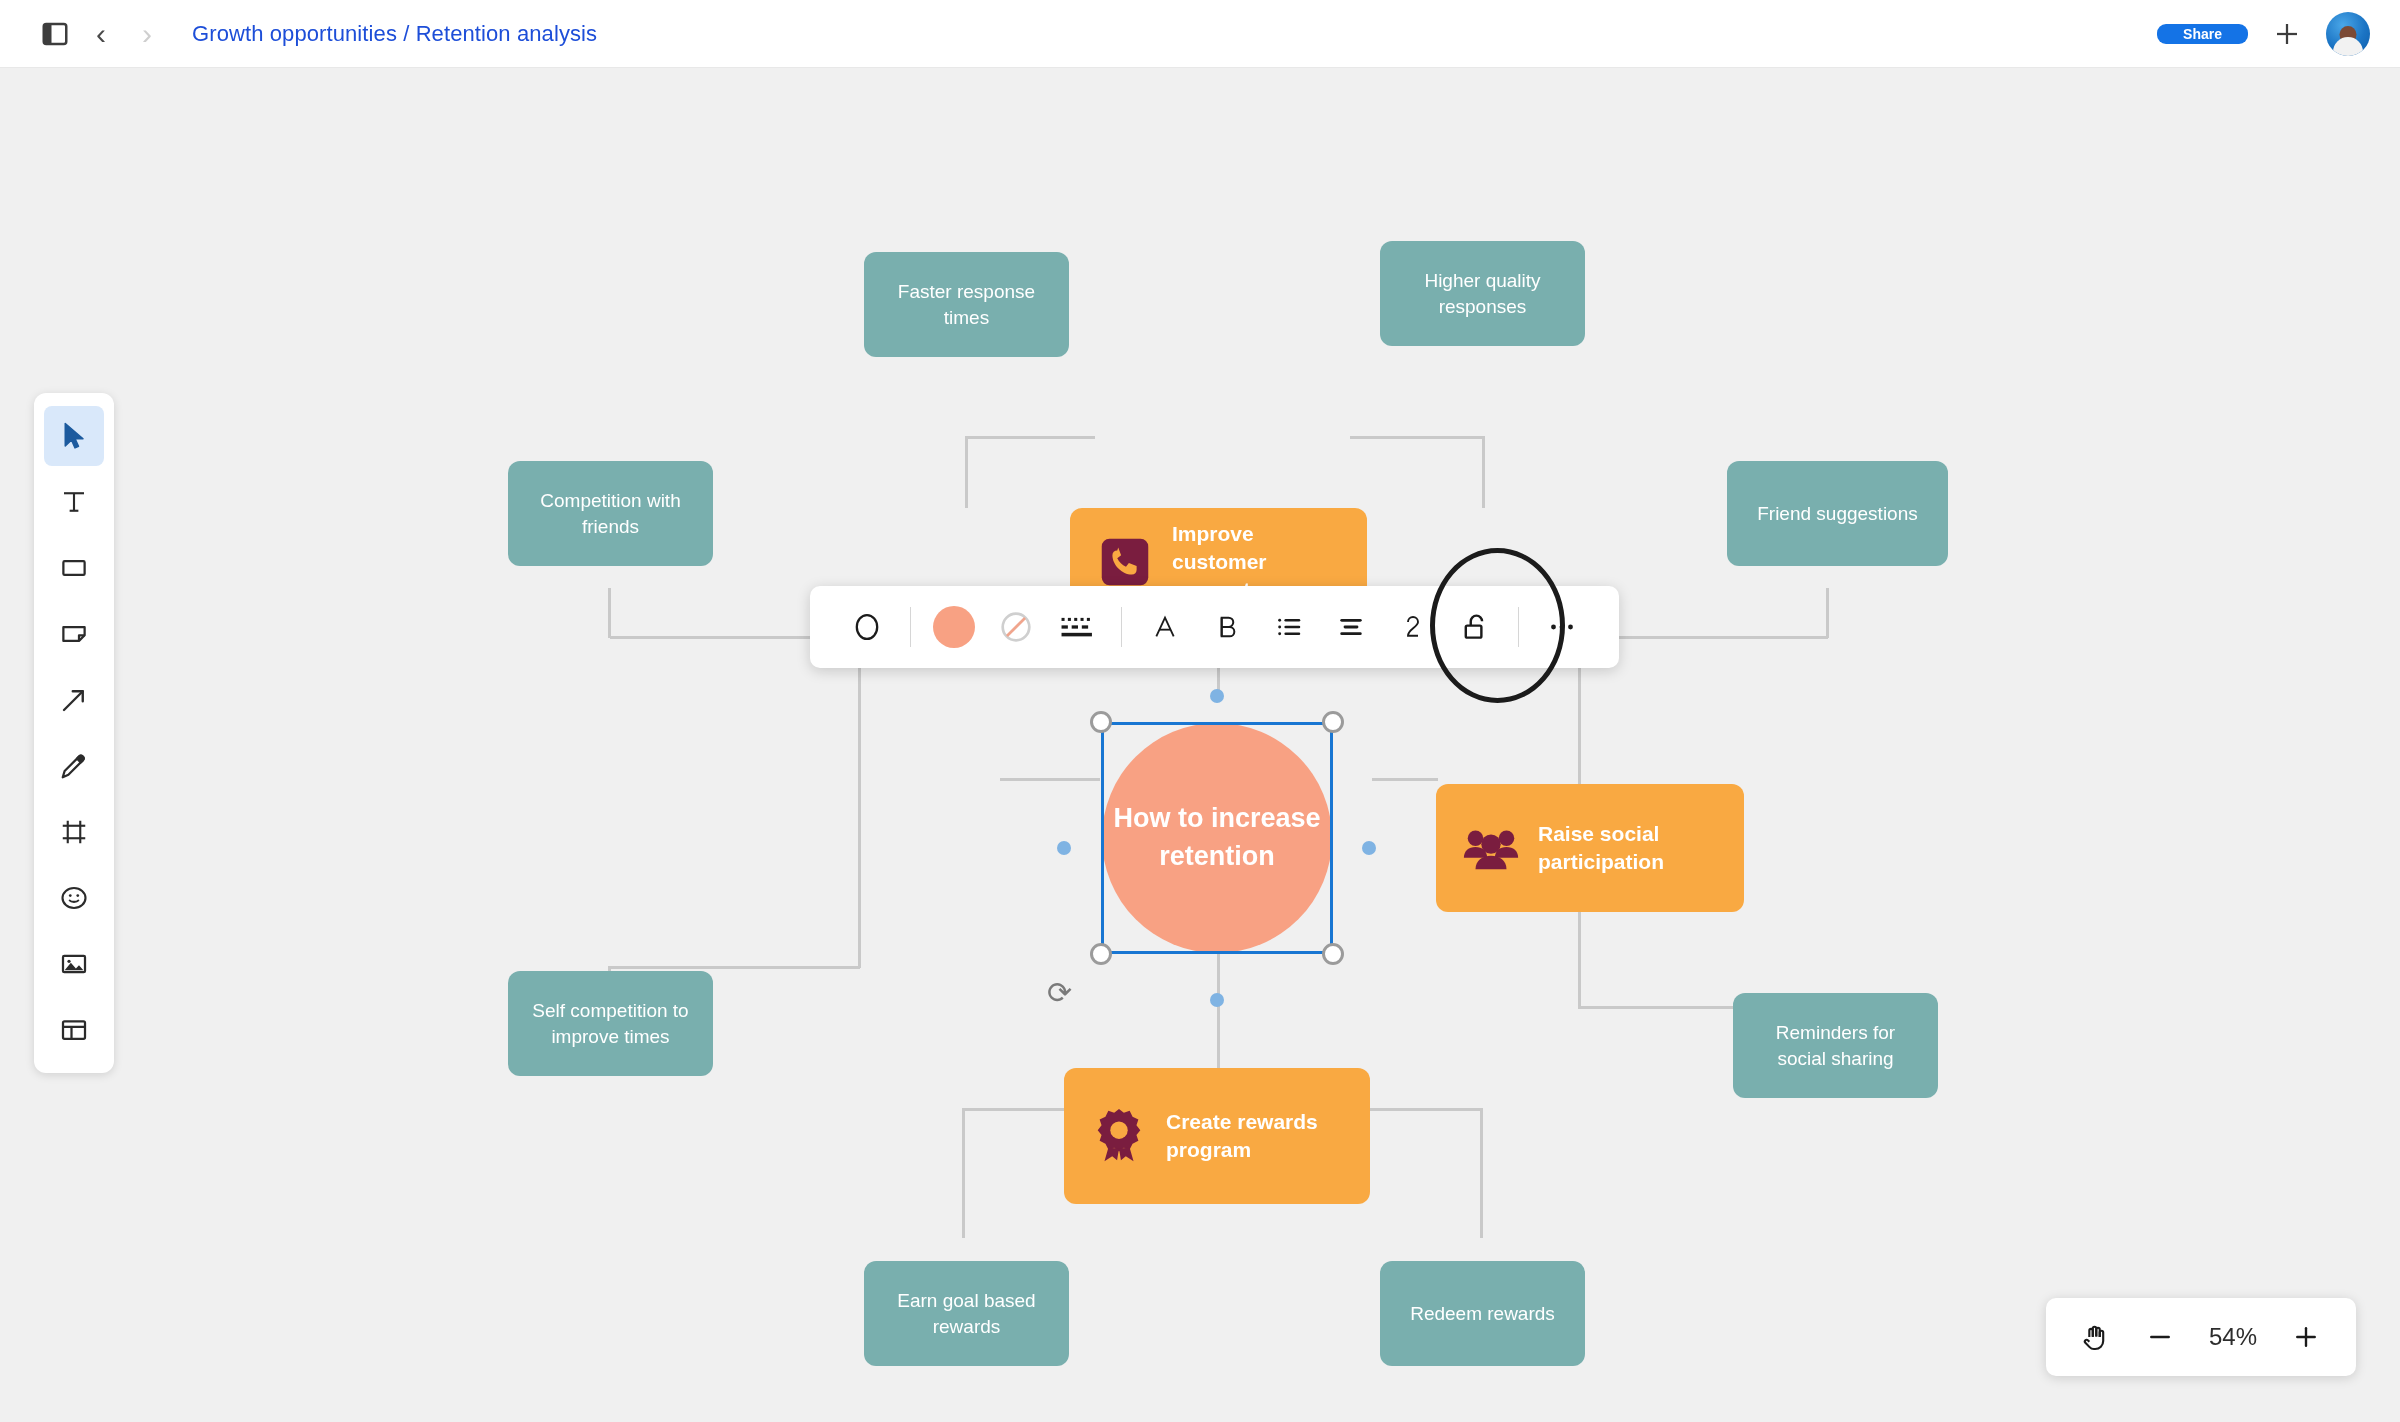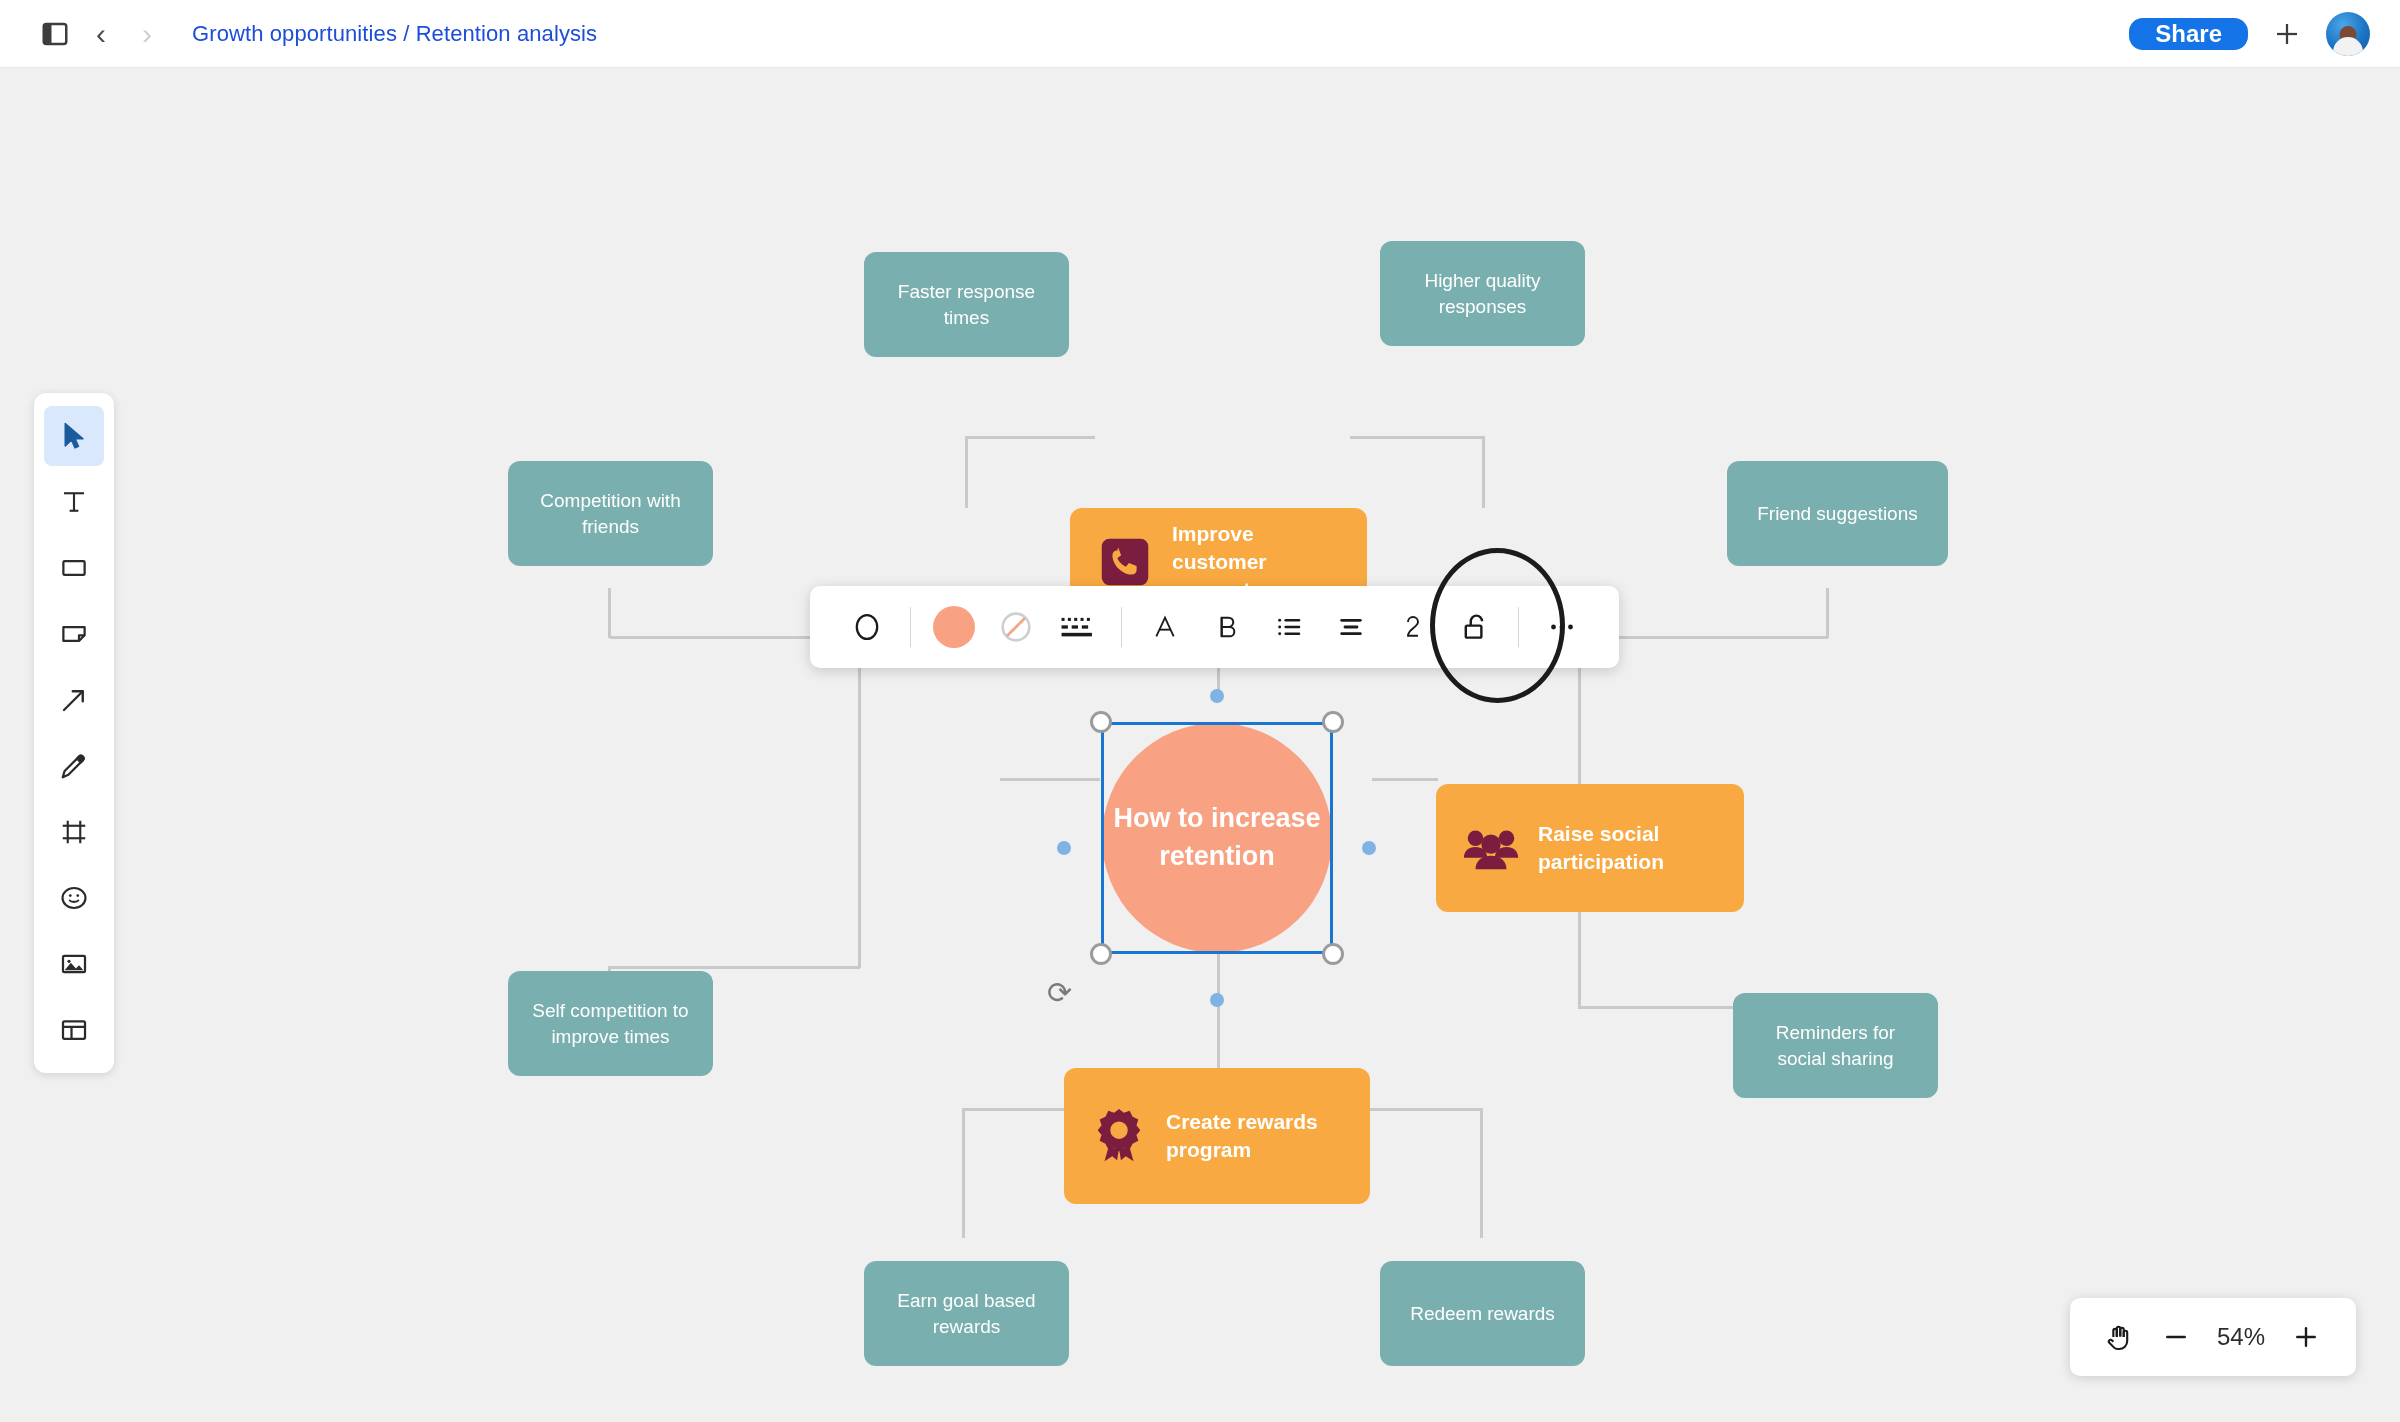--- a/index.html
+++ b/index.html
@@ -25,22 +25,22 @@
   .nav-arrow { font-size: 30px; color: #4a4a4a; font-weight: 300; line-height: 1; }
   .nav-arrow.disabled { color: #cfcfcf; }
   .breadcrumb {
     margin-left: 22px; font-size: 22px; color: #1d4ed8; letter-spacing: .1px;
     white-space: nowrap;
   }
   .topbar-right {
     margin-left: auto; display: flex; align-items: center; gap: 18px; margin-right: 30px;
   }
   .share-btn {
-    background: #1473e6; color: #fff; font-size: 24px; font-weight: 600;
-    padding: 2px 26px; border-radius: 14px; cursor: pointer; border: none;
+    background: #1473e6; color: #fff; font-size: 14px; font-weight: 600;
+    padding: 2px 26px; border-radius: 9px; cursor: pointer; border: none;
     font-family: "Liberation Sans", sans-serif;
   }
   .plus-btn { font-size: 34px; color: #3d3d3d; font-weight: 300; cursor: pointer;
     width: 42px; height: 42px; display: flex; align-items: center; justify-content: center; }
   .avatar {
     width: 44px; height: 44px; border-radius: 50%; cursor: pointer;
     background: radial-gradient(circle at 38% 30%, #4aa7e8 0%, #1b74c4 55%, #0d5ba8 100%);
     position: relative; overflow: hidden;
   }
   .avatar::before {
@@ -125,21 +125,21 @@
   .swatch { width: 42px; height: 42px; border-radius: 50%; background: #f8a183; }
   .annot-circle {
     position: absolute; left: 1430px; top: 480px; width: 135px; height: 155px;
     border: 5px solid #1b1b1b; border-radius: 50%; z-index: 55; pointer-events: none;
   }
 
   
   .zoombar {
     position: absolute; right: 44px; bottom: 46px; height: 78px;
     background: #fff; border-radius: 10px; box-shadow: 0 2px 12px rgba(0,0,0,.15);
-    display: flex; align-items: center; padding: 16px 22px; z-index: 50;
+    display: flex; align-items: center; padding: 16px 22px; gap: 8px; z-index: 50;
   }
   .zb-btn { width: 56px; height: 56px; display:flex; align-items:center; justify-content:center;
             cursor:pointer; border-radius:6px; font-size: 34px; color:#2d2d2d; font-weight:300; }
   .zb-val { font-size: 24px; color: #2d2d2d; min-width: 74px; text-align:center; cursor:pointer; }
 </style>
 </head>
 <body>
 
 <div id="app">
 

